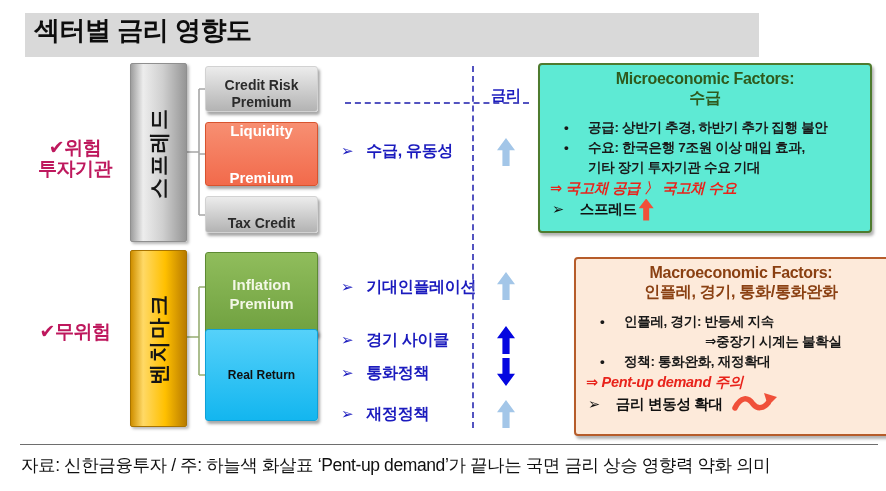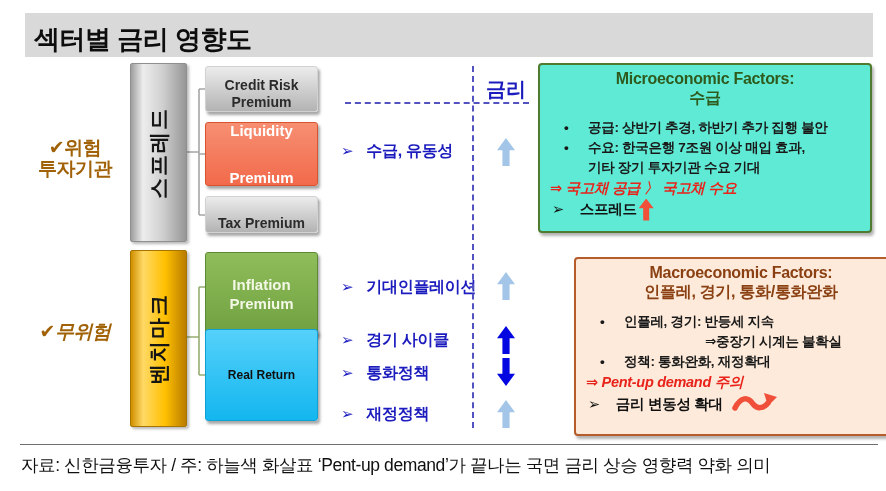--- a/index.html
+++ b/index.html
@@ -1,26 +1,26 @@
 <!DOCTYPE html>
 <html><head>
 <meta charset="utf-8">
 <style>
   html,body{margin:0;padding:0;background:#ffffff;}
   body{font-family:"Liberation Sans","DejaVu Sans",sans-serif;}
   .canvas{position:relative;width:886px;height:491px;background:#ffffff;overflow:hidden;}
 
   
-  .title-bar{position:absolute;left:25px;top:13px;width:848px;height:44px;background:#d9d9d9;display:flex;align-items:flex-end;}
+  .title-bar{position:absolute;left:25px;top:13px;width:734px;height:44px;background:#d9d9d9;display:flex;align-items:flex-start;}
   .title-text{font-size:26px;font-weight:bold;color:#0d0d0d;padding-left:9px;letter-spacing:-0.5px;}
 
   
-  .side-label{position:absolute;width:110px;text-align:center;color:#a16207;font-weight:bold;font-size:19px;line-height:21px;letter-spacing:-0.5px;}
+  .side-label{position:absolute;width:110px;text-align:center;color:#be185d;font-weight:bold;font-size:19px;line-height:21px;letter-spacing:-0.5px;}
   #risk-label{left:20px;top:137px;}
-  #riskfree-label{left:20px;top:321px;font-style:italic;}
+  #riskfree-label{left:20px;top:321px;}
 
   
   .vbar{position:absolute;left:130px;width:55px;display:flex;align-items:center;justify-content:center;border-radius:2px;box-shadow:2px 2px 3px rgba(0,0,0,.28);}
   .vbar.spread{top:63px;height:177px;background:linear-gradient(90deg,#9e9e9e 0%,#ededed 22%,#cfcfcf 58%,#969696 100%);border:1px solid #8f8f8f;}
   .vbar.bench{top:250px;height:175px;background:linear-gradient(90deg,#cf8f00 0%,#ffd966 22%,#ffc000 62%,#b97c00 100%);border:1px solid #a87400;}
   .vtext{transform:rotate(-90deg);white-space:nowrap;font-size:21px;font-weight:bold;letter-spacing:2px;color:#151515;}
 
   
   .cbox{position:absolute;left:205px;width:113px;display:flex;flex-direction:column;justify-content:center;align-items:center;text-align:center;border-radius:3px;font-weight:600;box-shadow:2px 3px 3px rgba(0,0,0,.35);box-sizing:border-box;}
   .cbox.gray{background:linear-gradient(180deg,#ececec,#b3b3b3);border:1px solid #d2d2d2;color:#2b2b2b;font-size:14px;line-height:17px;justify-content:flex-end;}
@@ -31,21 +31,21 @@
   #realreturn-box{top:329px;height:92px;background:linear-gradient(180deg,#55d1fa,#13b6ef);border:1px solid #0fa0d6;color:#101010;font-size:12px;}
 
   
   .kw{position:absolute;left:341px;color:#1b1bbe;font-weight:bold;font-size:16px;line-height:18px;white-space:nowrap;letter-spacing:-0.3px;}
   .kw .bul{margin-right:13px;font-size:15px;}
   #kw0{top:142px;} #kw1{top:278px;} #kw2{top:331px;} #kw3{top:364px;} #kw4{top:405px;}
 
   
   .dash-v{position:absolute;left:472px;top:66px;height:362px;width:0;border-left:2px dashed #5353c0;}
   .dash-h{position:absolute;left:345px;top:102px;width:184px;height:0;border-top:2px dashed #5353c0;}
-  .rate-header{position:absolute;left:478px;top:76px;width:56px;text-align:center;font-size:20px;font-weight:bold;color:#1b1bbe;}
+  .rate-header{position:absolute;left:478px;top:86px;width:56px;text-align:center;font-size:15px;font-weight:bold;color:#1b1bbe;}
 
   .arrow{position:absolute;left:497px;width:18px;height:28px;clip-path:polygon(50% 0,100% 44%,70% 44%,70% 100%,30% 100%,30% 44%,0 44%);}
   .arrow.down{transform:rotate(180deg);}
   #arw0{top:138px;} #arw1{top:272px;} #arw2{top:326px;} #arw3{top:358px;} #arw4{top:400px;}
 
   
   .factor-box{position:absolute;left:538px;width:334px;border-radius:4px;padding:4px 10px;box-sizing:border-box;box-shadow:2px 3px 3px rgba(0,0,0,.3);}
   #micro-box{top:63px;height:170px;background:#5eead4;border:2px solid #4e7b2f;}
   #macro-box{top:257px;height:179px;background:#fdeada;border:2px solid #b65c2a;margin-left:36px;}
   .fb-title{text-align:center;font-weight:bold;font-size:16px;line-height:19px;letter-spacing:-0.3px;}
@@ -99,21 +99,21 @@
 
   <div class="cbox gray" id="credit-box">
     <span>Credit Risk</span>
     <span>Premium</span>
   </div>
   <div class="cbox" id="liquidity-box">
     <span>Liquidity</span>
     <span>Premium</span>
   </div>
   <div class="cbox gray" id="tax-box">
-    <span>Tax Premium</span>
+    <span>Tax Credit</span>
   </div>
   <div class="cbox" id="inflation-box">
     <span>Inflation</span>
     <span>Premium</span>
   </div>
   <div class="cbox" id="realreturn-box">
     <span>Real Return</span>
   </div>
 
   <div class="kw" id="kw0">

